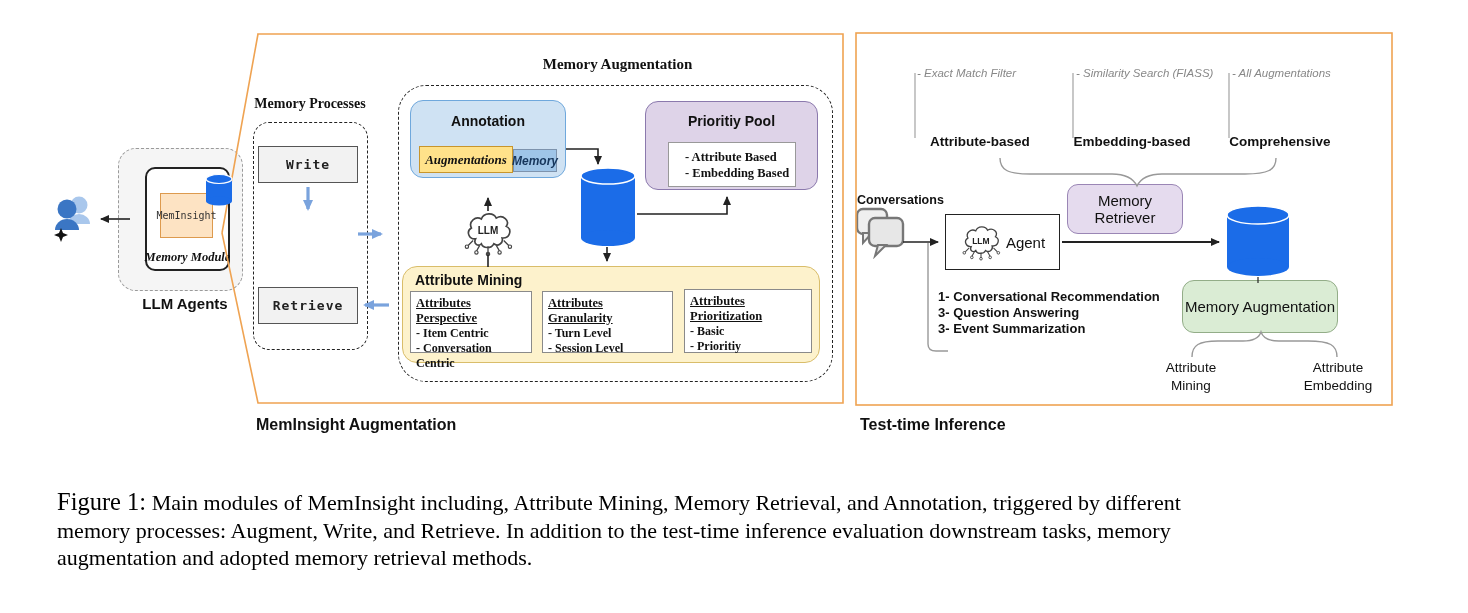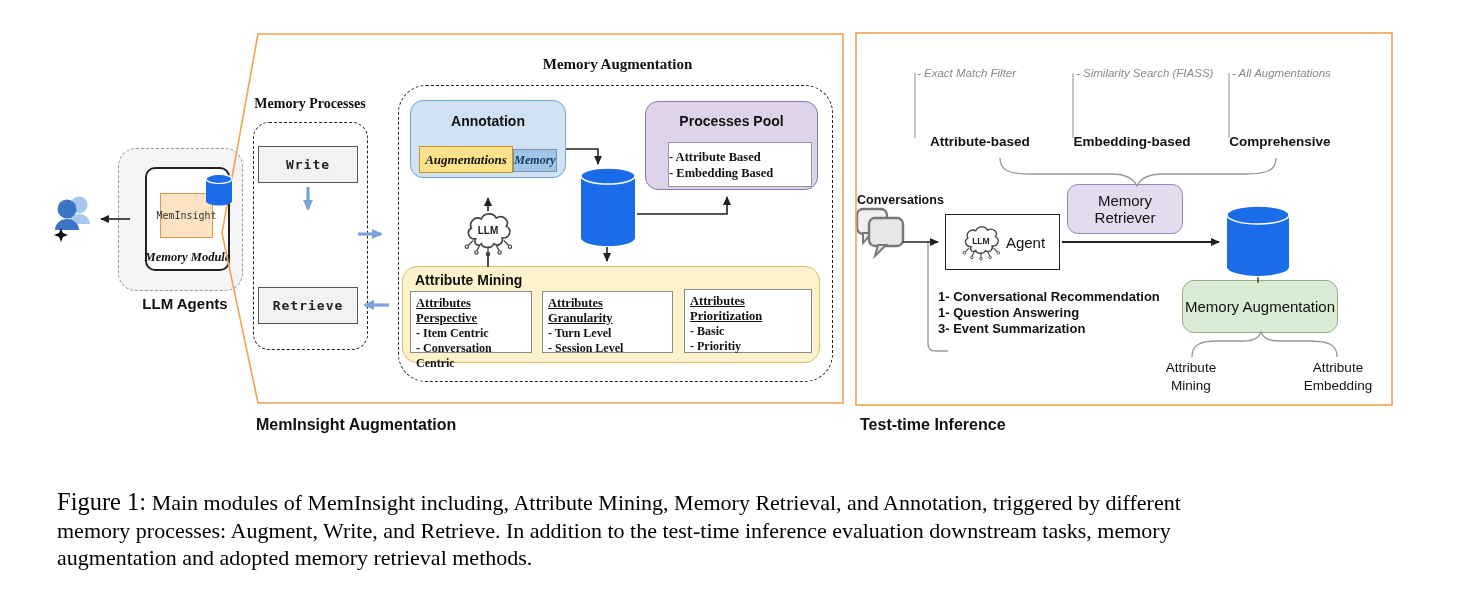--- a/index.html
+++ b/index.html
@@ -23,26 +23,26 @@
   .step1{left:258px;top:146px;} .step2{left:258px;top:216px;} .step3{left:258px;top:287px;}
   
   .big-dash{left:398px;top:85px;width:435px;height:297px;border:1.6px dashed #222;border-radius:28px;}
   .ma-title{left:520px;top:55px;width:195px;height:18px;font-family:"Liberation Serif",serif;font-weight:bold;font-size:15px;}
   .annotation{left:410px;top:100px;width:156px;height:78px;background:#cfe2f3;border:1.5px solid #6fa8dc;border-radius:13px;
               flex-direction:column;justify-content:flex-start;}
   .annotation-title{margin-top:12px;font-weight:bold;font-size:14px;}
   .augments{left:419px;top:146px;width:94px;height:27px;background:#ffe28a;border:1.5px solid #c8952c;
             font-family:"Liberation Serif",serif;font-style:italic;font-weight:bold;font-size:13px;}
   .membox{left:513px;top:149px;width:44px;height:23px;background:#9fc5e8;border:1.5px solid #7d93ad;
-          font-family:Liberation Serif, serif;font-style:italic;font-weight:bold;font-size:12px;color:#16365c;}
+          font-family:Liberation Sans, sans-serif;font-style:italic;font-weight:bold;font-size:12px;color:#16365c;}
   .rpool{left:645px;top:101px;width:173px;height:89px;background:#ded3e8;border:1.5px solid #8b79ad;border-radius:13px;}
   .rpool-title{position:absolute;left:0;right:0;top:11px;font-weight:bold;font-size:14px;text-align:center;}
-  .rpool-inner{position:absolute;left:22px;top:40px;width:144px;height:45px;background:#fff;border:1px solid #999;
+  .rpool-inner{position:absolute;left:22px;top:40px;width:128px;height:45px;background:#fff;border:1px solid #999;
                font-family:"Liberation Serif",serif;font-weight:bold;font-size:12.5px;text-align:left;
-               display:flex;flex-direction:column;justify-content:center;padding-left:0;box-sizing:border-box;line-height:16px;}
+               display:flex;flex-direction:column;justify-content:center;padding-left:16px;box-sizing:border-box;line-height:16px;}
   .attr-mining{left:402px;top:266px;width:418px;height:97px;background:#fdf2cc;border:1.5px solid #d9bd6a;border-radius:15px;}
   .am-title{left:415px;top:271px;width:160px;height:18px;font-weight:bold;font-size:14px;text-align:left;}
   .card{position:absolute;background:#fff;border:1px solid #8a8a8a;box-sizing:border-box;
         font-family:"Liberation Serif",serif;font-size:12px;font-weight:bold;text-align:left;padding:4px 5px;line-height:15px;}
   .card .ct{text-decoration:underline;font-size:12.5px;}
   .card1{left:410px;top:291px;width:122px;height:62px;} .card2{left:542px;top:291px;width:131px;height:62px;}
   .card3{left:684px;top:289px;width:128px;height:64px;}
   .panel-lbl{font-weight:bold;font-size:16px;}
   .left-panel-lbl{left:256px;top:415px;width:240px;height:20px;justify-content:flex-start;text-align:left;}
   .right-panel-lbl{left:860px;top:415px;width:200px;height:20px;justify-content:flex-start;text-align:left;}
@@ -113,21 +113,21 @@
   <div class="box membox">Memory</div>
 
   <div class="llm-icon" style="left:461px;top:209px;width:54px;height:48px;">
     <svg width="54" height="48" viewBox="0 0 64 58">
         <use href="#llm-brain"></use>
       </svg>
     <span class="lbl" style="font-size:10px;">LLM</span>
   </div>
 
   <div class="box rpool">
-    <div class="rpool-title">Processes Pool</div>
+    <div class="rpool-title">Prioritiy Pool</div>
     <div class="rpool-inner">
       <div>- Attribute Based</div>
       <div>- Embedding Based</div>
     </div>
   </div>
 
   <div class="box attr-mining"></div>
   <div class="box am-title" style="justify-content:flex-start;">Attribute Mining</div>
   <div class="card card1">
     <div class="ct">Attributes Perspective</div>
@@ -170,21 +170,21 @@
     <span class="llm-icon" style="position:relative;width:42px;height:38px;display:inline-block;">
       <svg width="42" height="38" viewBox="0 0 64 58">
           <use href="#llm-brain"></use>
         </svg>
       <span class="lbl" style="font-size:8.5px;">LLM</span>
     </span>
     <span>Agent</span>
   </div>
 
   <div class="task" style="top:289px;">1- Conversational Recommendation</div>
-  <div class="task" style="top:305px;">1- Question Answering</div>
+  <div class="task" style="top:305px;">3- Question Answering</div>
   <div class="task" style="top:321px;">3- Event Summarization</div>
 
   <div class="box maug-green">Memory Augmentation</div>
 
   <div class="split-lbl" style="left:1136px;top:359px;width:110px;">
     <div>Attribute</div>
     <div>Mining</div>
   </div>
   <div class="split-lbl" style="left:1283px;top:359px;width:110px;">
     <div>Attribute</div>

